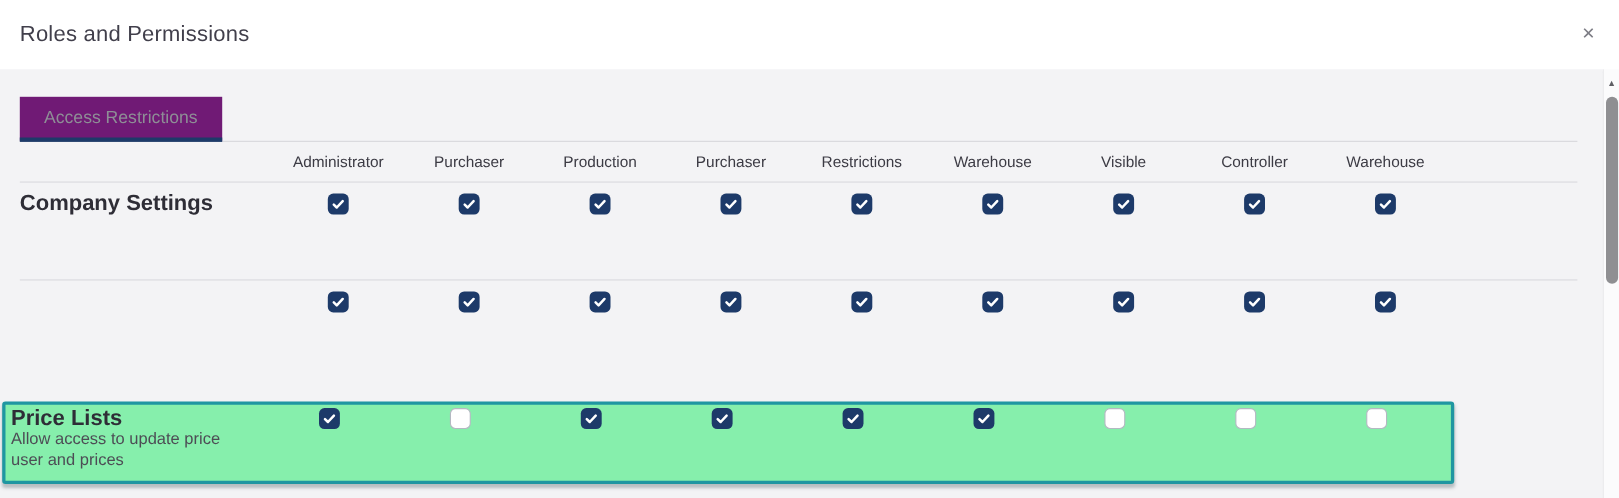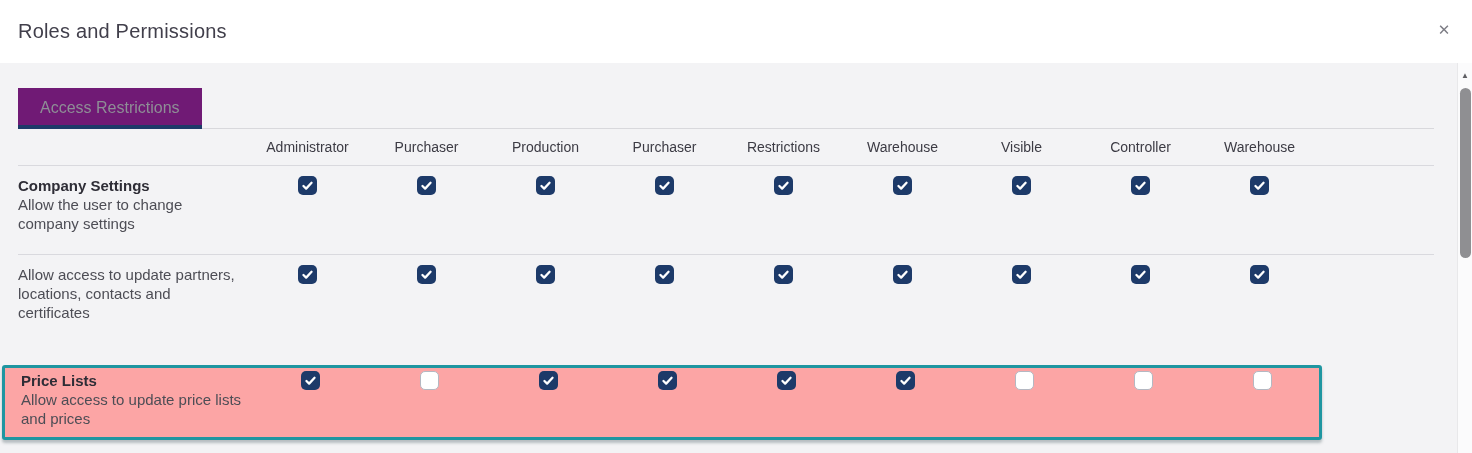--- a/index.html
+++ b/index.html
@@ -59,36 +59,36 @@
   .hcell { font-size: 14px; color: #3c3b44; text-align: center; }
   .hcell.label-col { text-align: left; }
 
   .row-outer { width: 1416px; }
   .row-outer.bordered { border-bottom: 1px solid #d9d9de; }
   .table-body > .row-outer:nth-child(1) { min-height: 89px; }
   .table-body > .row-outer:nth-child(2) { min-height: 110px; }
 
   .prow { padding-top: 10px; align-items: start; }
   .rowlabel { padding-right: 6px; }
-  .row-title { font-size: 15px; font-weight: 700; color: #2e2d36; line-height: 19px; }
+  .row-title { font-size: 20px; font-weight: 700; color: #2e2d36; line-height: 19px; }
   .row-desc { font-size: 15px; font-weight: 400; color: #4d4d55; line-height: 19px; max-width: 223px; }
 
   .cbcell { display: flex; justify-content: center; }
   .checkbox {
     width: 19px; height: 19px; border-radius: 5px; cursor: pointer;
     display: flex; align-items: center; justify-content: center;
   }
   .checkbox.checked { background: #1d3a69; }
   .checkbox.unchecked { background: #ffffff; border: 1px solid #b4b8c2; }
 
   
   .row-highlight {
     width: 1320px; margin-left: -16px; margin-top: 0;
     border: 3px solid #1f96a1; border-radius: 3px;
-    background: #fca5a5; padding: 0 0 9px 16px;
+    background: #86efac; padding: 0 0 9px 5px;
     box-shadow: 0 3px 3px rgba(70, 90, 95, 0.35);
   }
   .row-highlight .prow { padding-top: 3px; }
 
   
   .scrollbar {
     position: absolute; top: 63px; right: 0; width: 15px; height: 390px;
     background: #fbfbfc; border-left: 1px solid #e8e8ea;
   }
   .scroll-up-arrow {
@@ -129,21 +129,20 @@
             <div class="hcell role-col">Controller</div>
             <div class="hcell role-col">Warehouse</div>
           </div>
       </div>
 
       <div class="table-body">
           <div class="row-outer bordered">
             <div class="grid-row prow">
               <div class="rowlabel label-col">
                 <div class="row-title">Company Settings</div>
-                <div class="row-desc">Allow the user to change company settings</div>
               </div>
               <div class="cbcell">
                 <span class="checkbox checked">
                   <svg viewBox="0 0 24 24" width="13" height="13" aria-hidden="true">
                     <path d="M4.5 12.8l5 5L19.5 7" fill="none" stroke="#ffffff" stroke-width="4.2" stroke-linecap="round" stroke-linejoin="round"></path>
                   </svg>
                 </span>
               </div>
               <div class="cbcell">
                 <span class="checkbox checked">
@@ -199,21 +198,20 @@
                   <svg viewBox="0 0 24 24" width="13" height="13" aria-hidden="true">
                     <path d="M4.5 12.8l5 5L19.5 7" fill="none" stroke="#ffffff" stroke-width="4.2" stroke-linecap="round" stroke-linejoin="round"></path>
                   </svg>
                 </span>
               </div>
             </div>
           </div>
           <div class="row-outer">
             <div class="grid-row prow">
               <div class="rowlabel label-col">
-                <div class="row-desc">Allow access to update partners, locations, contacts and certificates</div>
               </div>
               <div class="cbcell">
                 <span class="checkbox checked">
                   <svg viewBox="0 0 24 24" width="13" height="13" aria-hidden="true">
                     <path d="M4.5 12.8l5 5L19.5 7" fill="none" stroke="#ffffff" stroke-width="4.2" stroke-linecap="round" stroke-linejoin="round"></path>
                   </svg>
                 </span>
               </div>
               <div class="cbcell">
                 <span class="checkbox checked">
@@ -270,21 +268,21 @@
                     <path d="M4.5 12.8l5 5L19.5 7" fill="none" stroke="#ffffff" stroke-width="4.2" stroke-linecap="round" stroke-linejoin="round"></path>
                   </svg>
                 </span>
               </div>
             </div>
           </div>
           <div class="row-outer row-highlight">
             <div class="grid-row prow">
               <div class="rowlabel label-col">
                 <div class="row-title">Price Lists</div>
-                <div class="row-desc">Allow access to update price lists and prices</div>
+                <div class="row-desc">Allow access to update price user and prices</div>
               </div>
               <div class="cbcell">
                 <span class="checkbox checked">
                   <svg viewBox="0 0 24 24" width="13" height="13" aria-hidden="true">
                     <path d="M4.5 12.8l5 5L19.5 7" fill="none" stroke="#ffffff" stroke-width="4.2" stroke-linecap="round" stroke-linejoin="round"></path>
                   </svg>
                 </span>
               </div>
               <div class="cbcell">
                 <span class="checkbox unchecked"></span>

